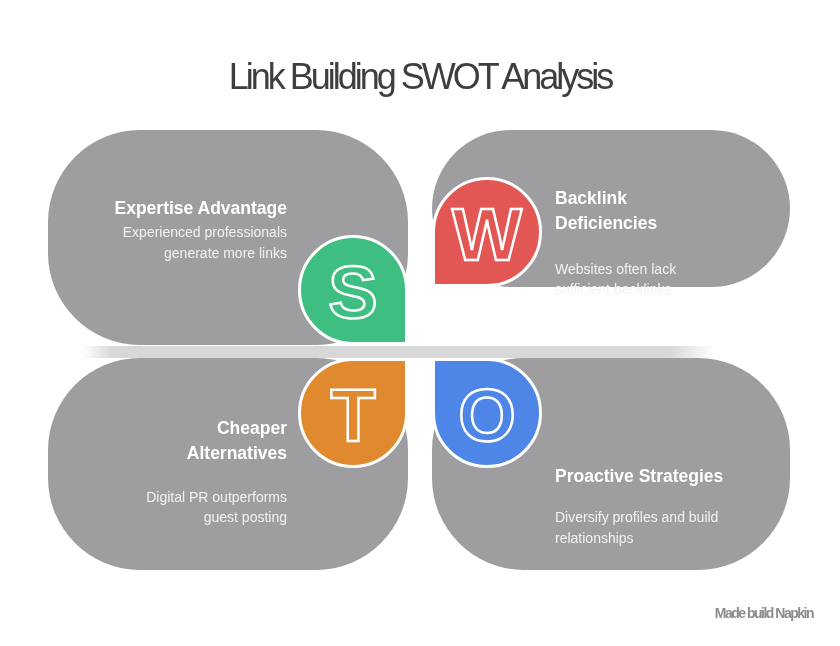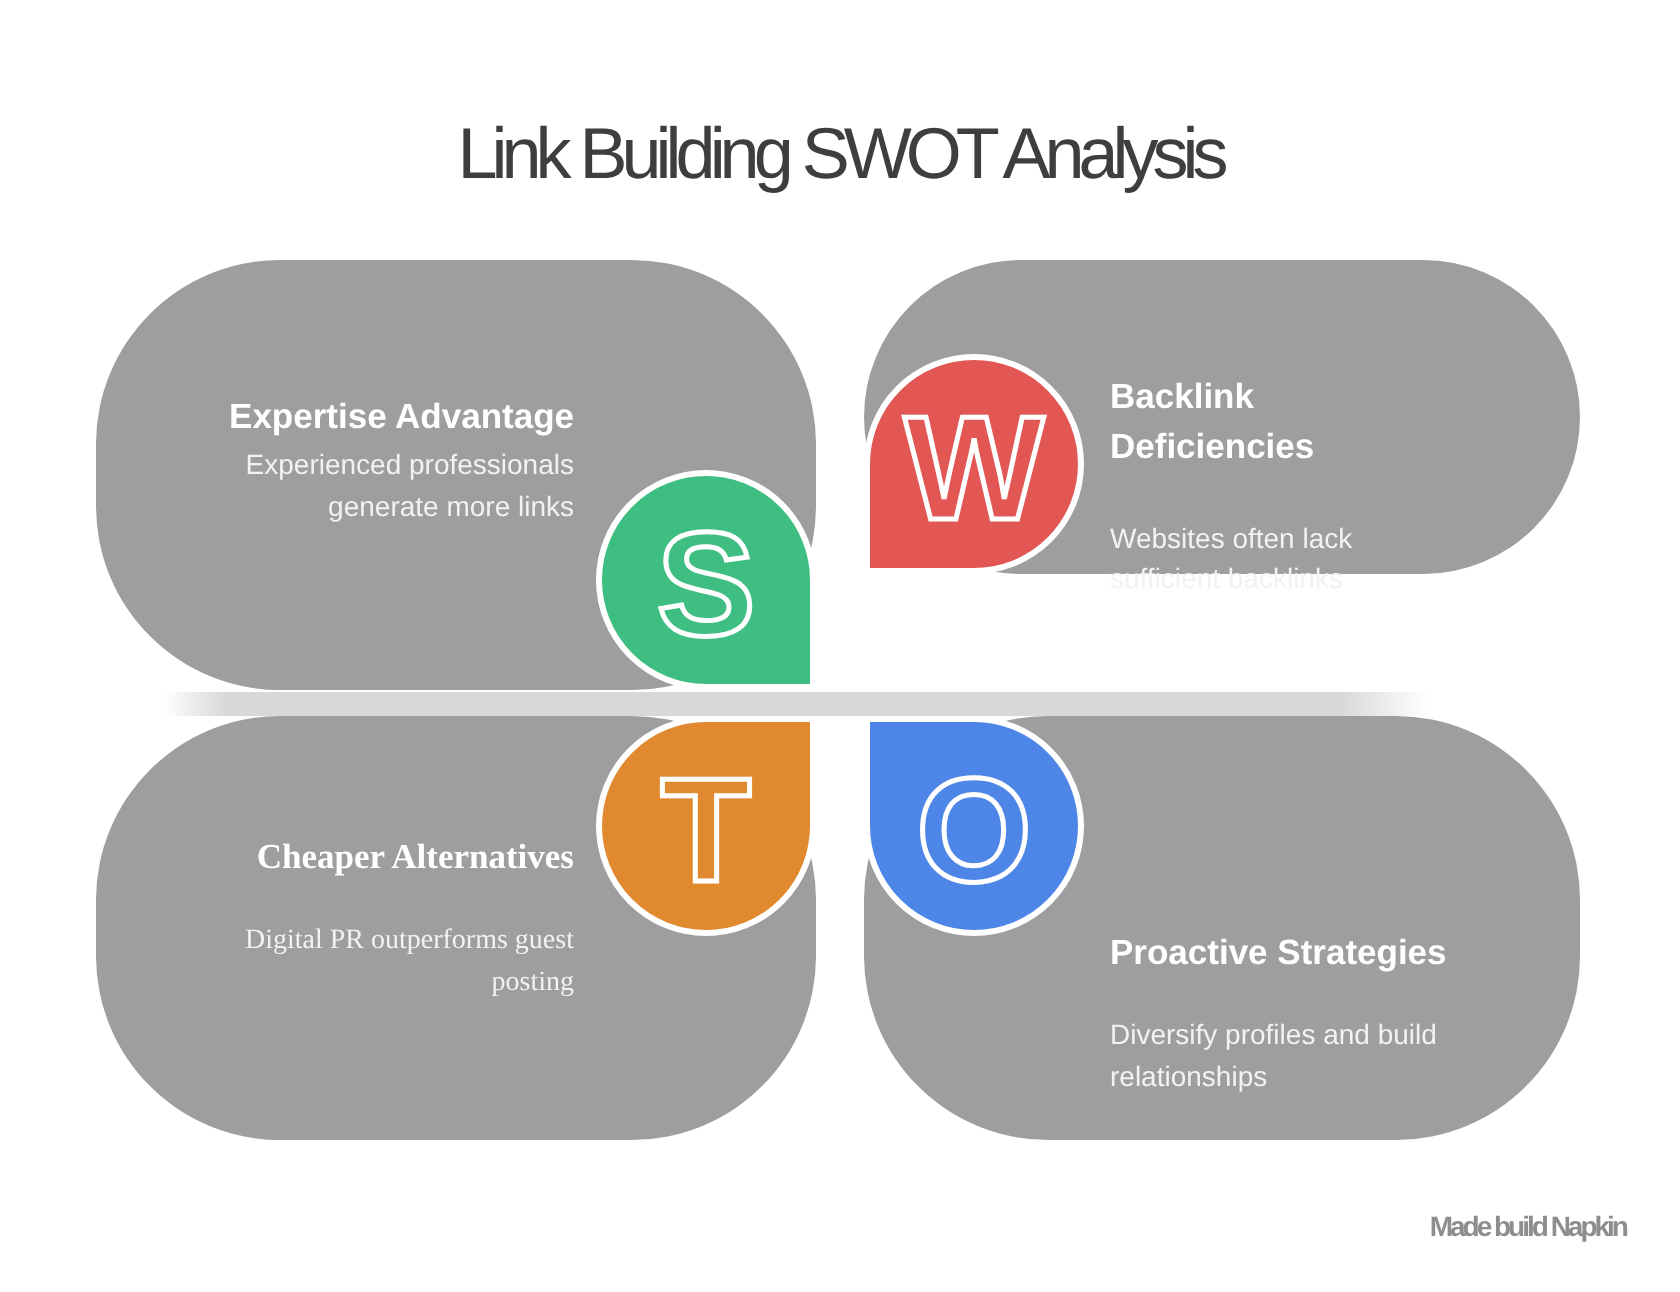--- a/index.html
+++ b/index.html
@@ -82,21 +82,21 @@
   .textblock .body {
     font-size: 14px;
     line-height: 1.45;
     color: #f2f2f2;
   }
   .tb-tl { top: 66px;  right: 121px; width: 200px; text-align: right; }
   .tb-tl .body { margin-top: 1px; }
   .tb-tr { top: 56px;  left: 123px;  width: 180px; text-align: left; }
   .tb-tr .heading { max-width: 150px; }
   .tb-tr .body { margin-top: 22px; max-width: 175px; }
-  .tb-bl { top: 58px;  right: 121px; width: 165px; text-align: right; font-family: Liberation Serif, serif; }
+  .tb-bl { top: 58px;  right: 121px; width: 165px; text-align: right; }
   .tb-bl .heading { max-width: 160px; margin-left: auto; }
   .tb-bl .body { margin-top: 20px; }
   .tb-br { top: 70px;  left: 123px;  width: 205px; text-align: left; margin-top: 36px; }
   .tb-br .body { margin-top: 18px; }
 
   
   .watermark {
     position: absolute;
     right: 27px;
     top: 605px;

